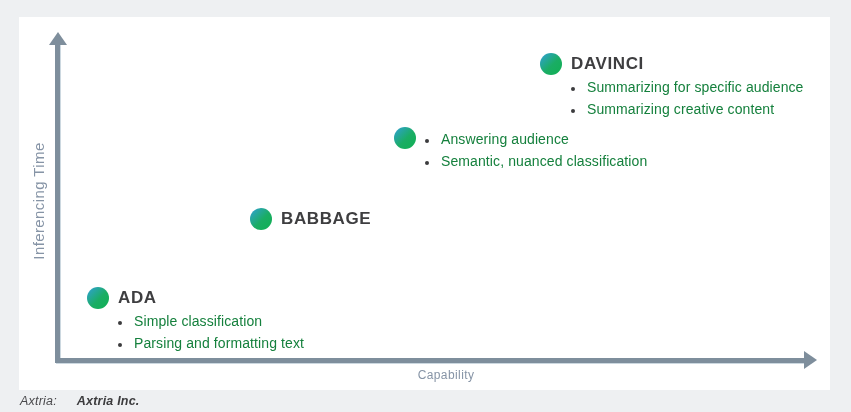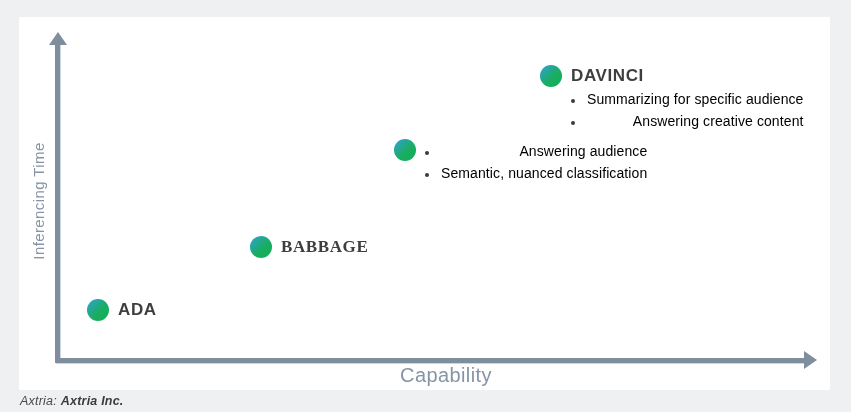--- a/index.html
+++ b/index.html
@@ -33,66 +33,70 @@
     border-left:13px solid #7e8e9c;
   }
   .y-label{
     position:absolute;left:38px;top:201px;
     transform:translate(-50%,-50%) rotate(-90deg);
     white-space:nowrap;font-size:15px;letter-spacing:.4px;color:#8694a6;
   }
   .x-label{
     position:absolute;left:446px;top:375px;
     transform:translate(-50%,-50%);
-    white-space:nowrap;font-size:20px;letter-spacing:.4px;color:#8694a6;
+    white-space:nowrap;font-size:12px;letter-spacing:.4px;color:#8694a6;
   }
   
-  .model{position:absolute;display:flex;align-items:flex-start;gap:9px;margin-top:12px;}
+  .model{position:absolute;display:flex;align-items:flex-start;gap:9px;}
   .dot{
     flex:none;width:22px;height:22px;border-radius:50%;
     background:linear-gradient(135deg,#31a0d8 0%,#1aad64 55%,#10b053 100%);
   }
   .model-name{
     font-size:17px;font-weight:700;color:#3e3e40;
     letter-spacing:.6px;line-height:22px;
   }
   .uses{
     list-style:disc;margin:2px 0 0 0;padding:0 0 0 14px;
-    font-size:14px;color:#000000;line-height:21.5px;letter-spacing:.1px;text-align:right;
+    font-size:14px;color:#15803d;line-height:21.5px;letter-spacing:.1px;
   }
   .uses li{padding-left:2px;}
   .uses li::marker{color:#3c3c3e;font-size:12px;}
   .m-ada{left:87px;top:287px;}
-  .m-babbage{left:250px;top:224px;font-family:Liberation Serif, serif;}
+  .m-babbage{left:250px;top:208px;}
   .m-curie{left:394px;top:127px;}
   .m-davinci{left:540px;top:53px;}
   
   .source{
     position:absolute;left:20px;top:394px;
     font-size:12.5px;font-style:italic;color:#4a4a4d;letter-spacing:.2px;
   }
-  .source .src-name{font-weight:700;color:#3c3c3e;margin-left:4px;}
+  .source .src-name{font-weight:700;color:#3c3c3e;margin-left:20px;}
 </style>
 </head>
 <body>
 
 <div class="panel"></div>
 
 <div class="y-line"></div>
 <div class="y-arrow"></div>
 <div class="x-line"></div>
 <div class="x-arrow"></div>
 
 <div class="y-label">Inferencing Time</div>
 <div class="x-label">Capability</div>
 
 <div class="model m-ada">
   <span class="dot"></span>
   <div class="model-info">
     <div class="model-name">ADA</div>
+    <ul class="uses">
+      <li>Simple classification</li>
+      <li>Parsing and formatting text</li>
+    </ul>
   </div>
 </div>
 
 <div class="model m-babbage">
   <span class="dot"></span>
   <div class="model-info">
     <div class="model-name">BABBAGE</div>
   </div>
 </div>
 
@@ -105,18 +109,18 @@
     </ul>
   </div>
 </div>
 
 <div class="model m-davinci">
   <span class="dot"></span>
   <div class="model-info">
     <div class="model-name">DAVINCI</div>
     <ul class="uses">
       <li>Summarizing for specific audience</li>
-      <li>Answering creative content</li>
+      <li>Summarizing creative content</li>
     </ul>
   </div>
 </div>
 
 <div class="source"><span>Axtria:</span><span class="src-name">Axtria Inc.</span></div>
 
 </body></html>

